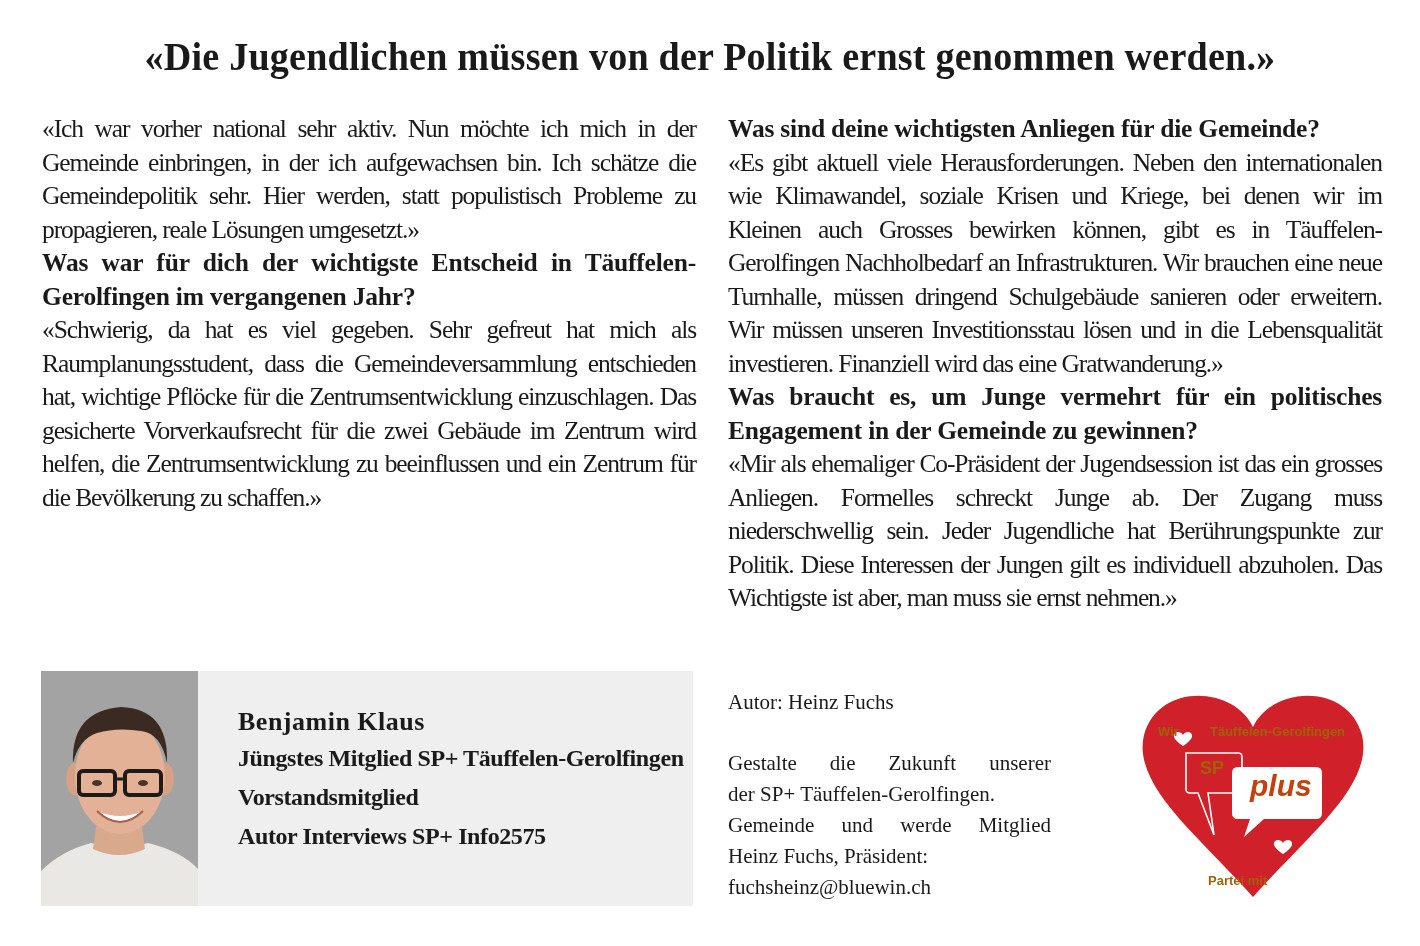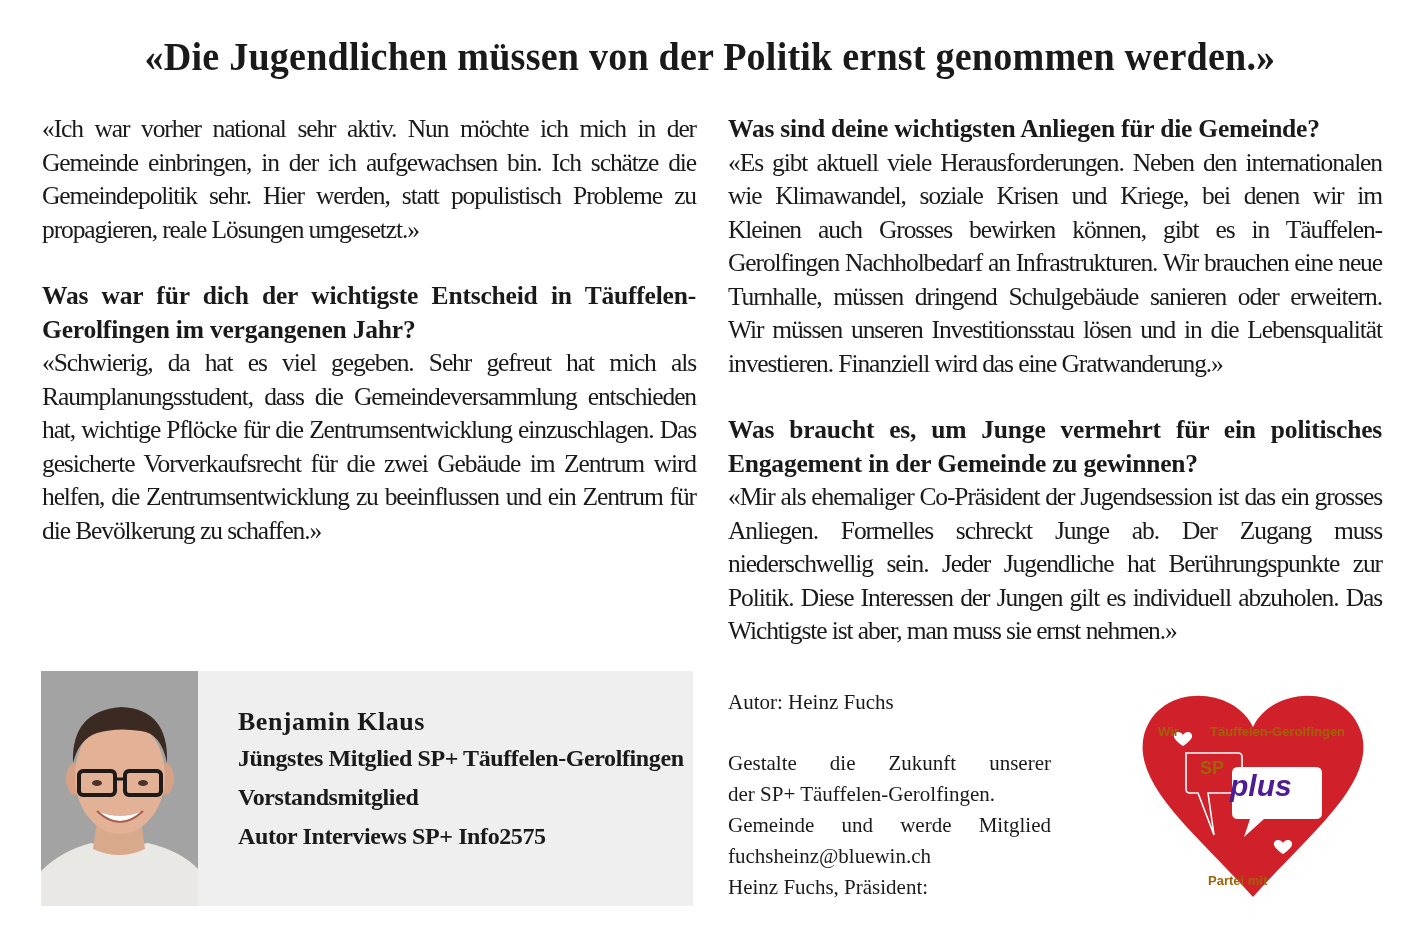--- a/index.html
+++ b/index.html
@@ -17,21 +17,21 @@
     .col-right { left: 728px; width: 654px; }
     .q {
       font-weight: bold; font-size: 25.5px; line-height: 33.5px; margin: 0;
       text-align: justify; text-align-last: left; letter-spacing: -0.2px;
     }
     .a {
       font-size: 25.5px; line-height: 33.5px; margin: 0;
       text-align: justify; letter-spacing: -1.1px; word-spacing: 0px;
     }
     .a.last { text-align-last: left; }
-    .block + .block { margin-top: 33px; }
+    .block + .block { }
     .profile {
       position: absolute; left: 41px; top: 671px; width: 652px; height: 235px;
       background: #efefef;
     }
     .photo {
       position: absolute; left: 0; top: 0; width: 157px; height: 235px;
       background: linear-gradient(#9e9e9e, #a6a6a6); overflow: hidden;
     }
     .photo svg { display: block; }
     .profile-text { position: absolute; left: 197px; top: 34px; }
@@ -110,33 +110,33 @@
     <div class="profile-line">Autor Interviews SP+ Info2575</div>
   </div>
 </div>
 
 <div class="author">Autor: Heinz Fuchs</div>
 
 <div class="cta">
   <span class="ln j">Gestalte die Zukunft unserer</span>
   <span class="ln">der SP+ Täuffelen-Gerolfingen.</span>
   <span class="ln j">Gemeinde und werde Mitglied</span>
+  <span class="ln">Heinz Fuchs, Präsident:</span>
   <span class="ln">fuchsheinz@bluewin.ch</span>
-  <span class="ln">Heinz Fuchs, Präsident:</span>
 </div>
 
 <div class="logo">
   <svg width="230" height="215" viewBox="0 0 230 215" style="position:absolute;left:0;top:0;">
     <path d="M115 42 C 95 0, 20 -2, 6 50 C -6 100, 60 150, 115 212 C 170 150, 236 100, 224 50 C 210 -2, 135 0, 115 42 Z" fill="#d0202a"></path>
 
     <path d="M48 68 L100 68 Q104 68 104 72 L104 104 Q104 108 100 108 L70 108 L76 150 L60 108 L52 108 Q48 108 48 104 Z" fill="none" stroke="#ffffff" stroke-width="1.6"></path>
 
     <path d="M100 82 L178 82 Q184 82 184 88 L184 128 Q184 134 178 134 L126 134 L106 152 L112 134 L100 134 Q94 134 94 128 L94 88 Q94 82 100 82 Z" fill="#ffffff"></path>
 
     <path d="M45 50 c -3 -5 -10 -3 -9 2 c 1 4 9 9 9 9 c 0 0 8 -5 9 -9 c 1 -5 -6 -7 -9 -2 z" fill="#ffffff"></path>
     <path d="M145 158 c -3 -5 -10 -3 -9 2 c 1 4 9 9 9 9 c 0 0 8 -5 9 -9 c 1 -5 -6 -7 -9 -2 z" fill="#ffffff"></path>
   </svg>
   <span class="logo-txt" style="left:20px;top:39px;font-size:13px;">Wir</span>
   <span class="logo-txt" style="left:72px;top:39px;font-size:13px;">Täuffelen-Gerolfingen</span>
   <span class="logo-txt" style="left:62px;top:73px;font-size:18px;">SP</span>
-  <span class="logo-txt" style="left:92px;top:84px;font-size:30px;font-style:italic;color:#4c1d95;">plus</span>
+  <span class="logo-txt" style="left:112px;top:84px;font-size:30px;font-style:italic;color:#c2410c;">plus</span>
   <span class="logo-txt" style="left:70px;top:152px;font-size:13px;margin-top:36px;">Partei mit</span>
 </div>
 
 </body></html>

